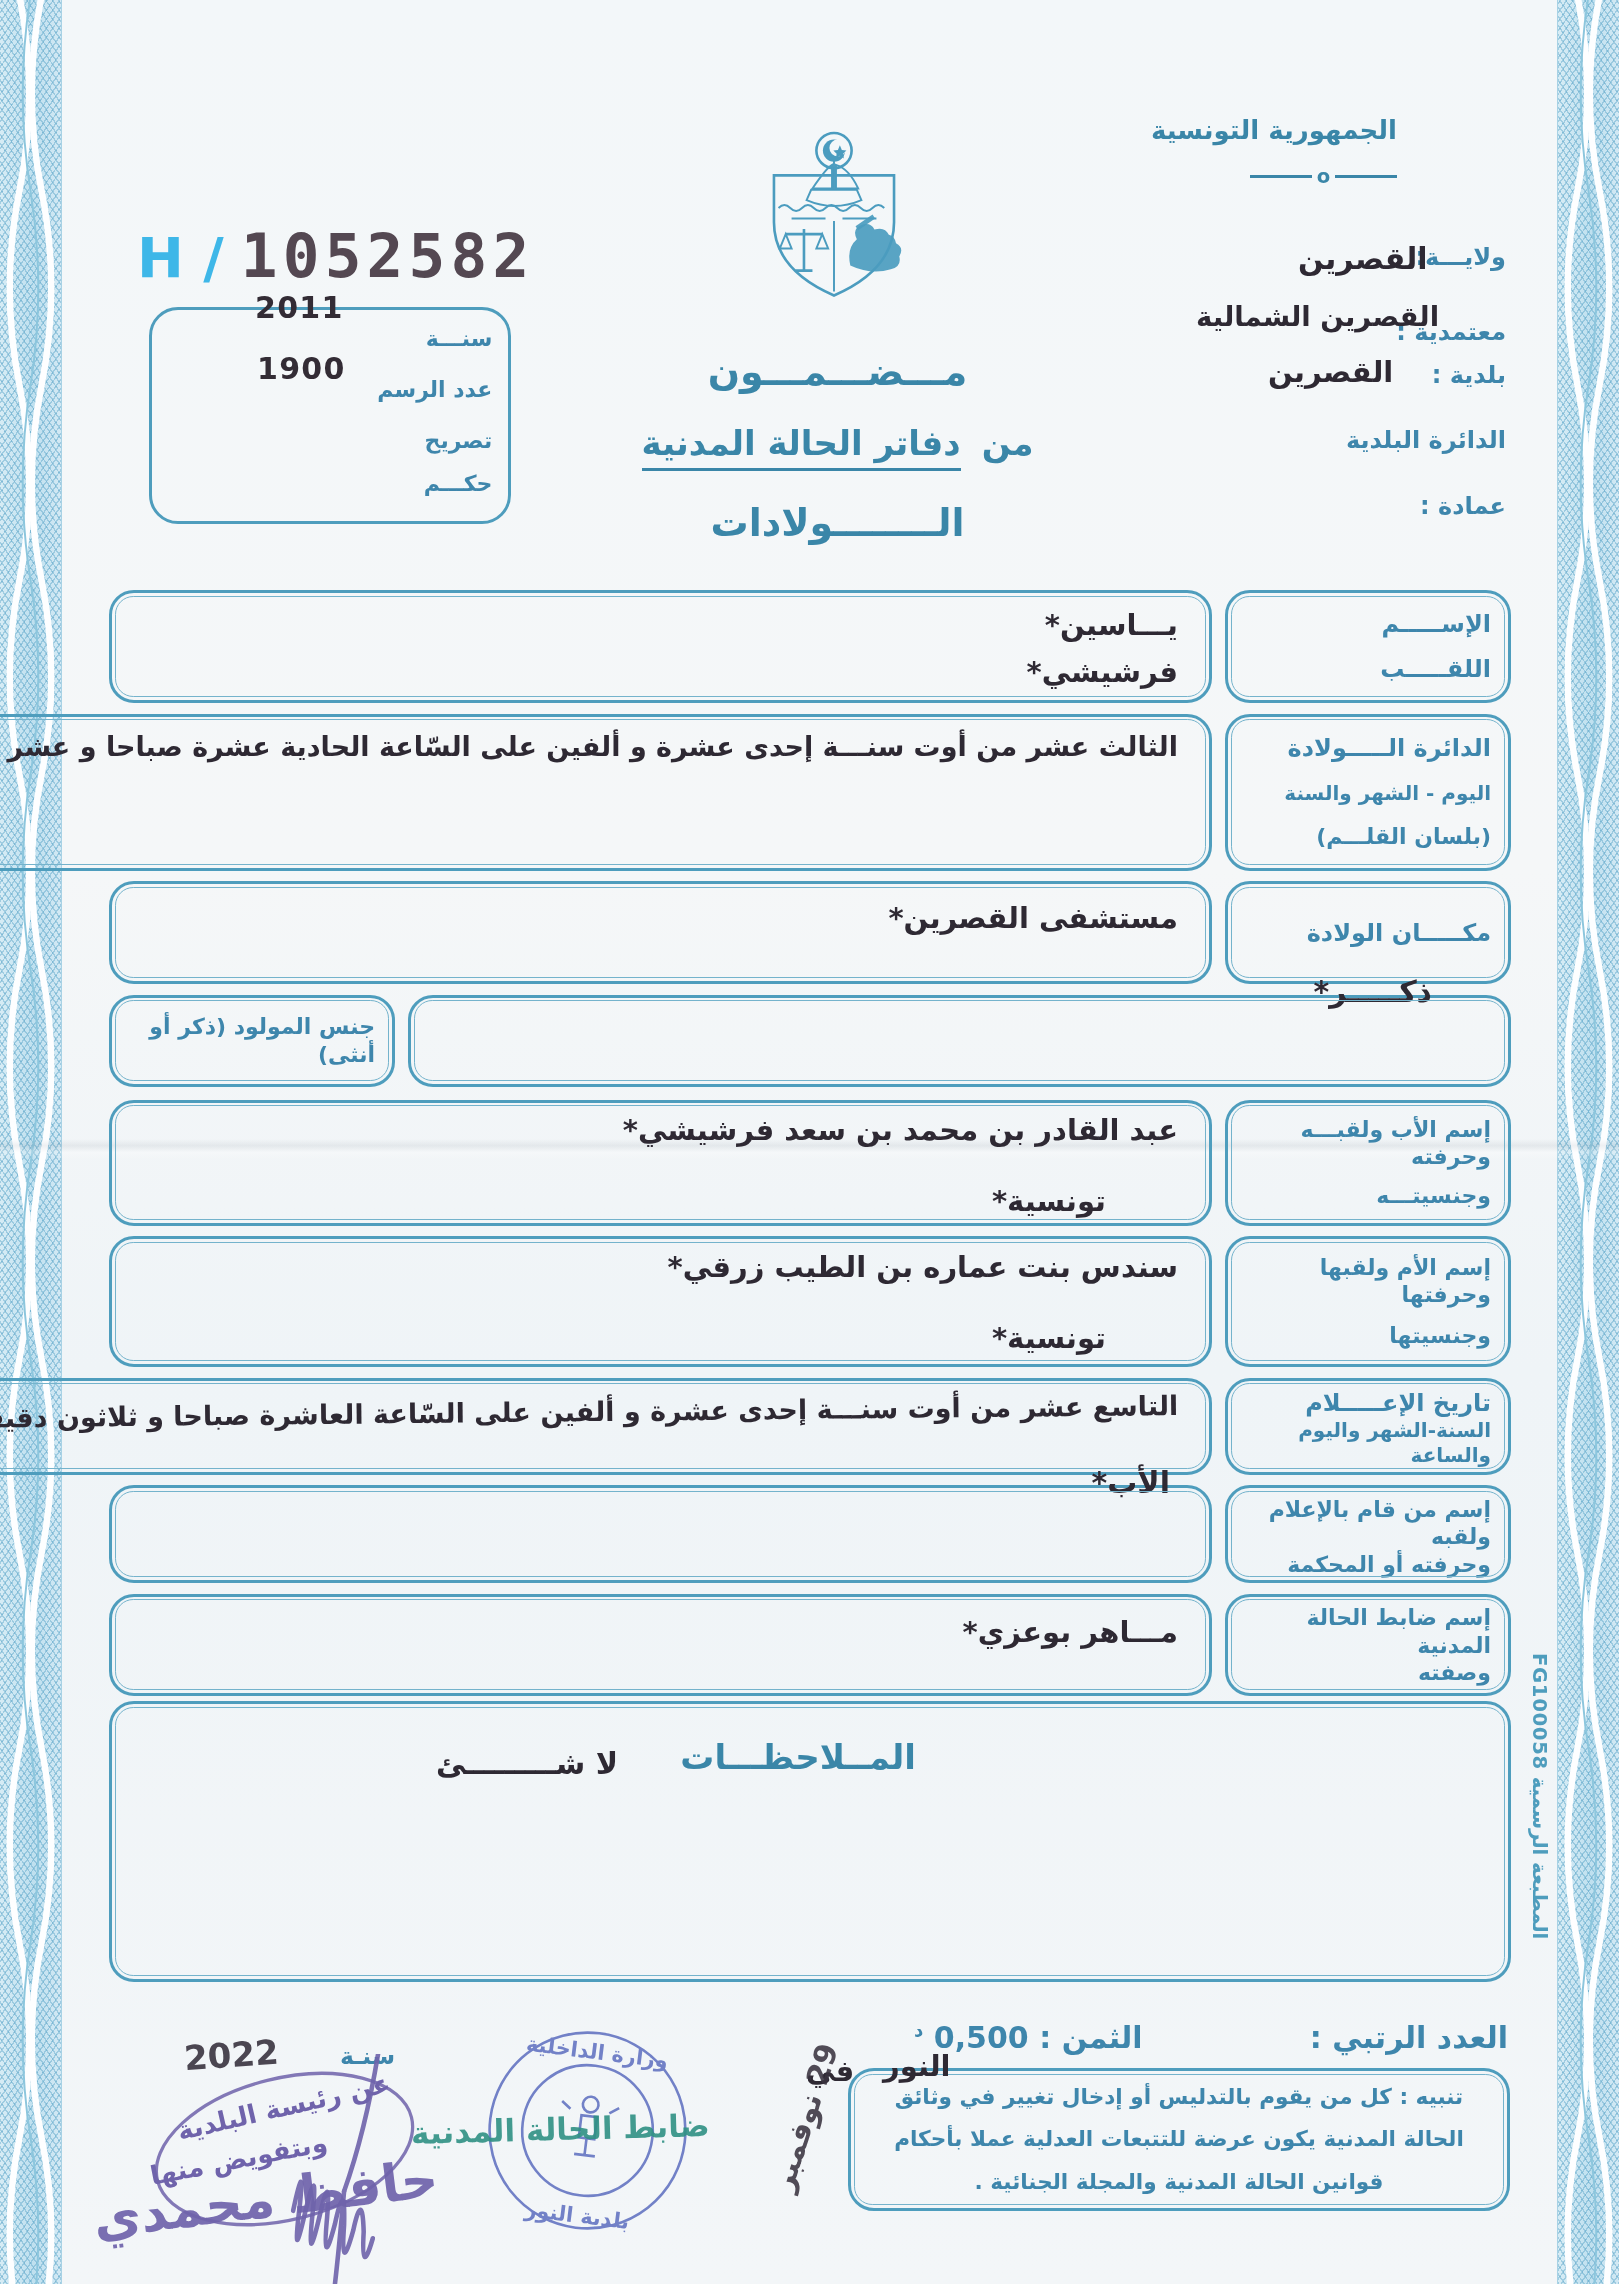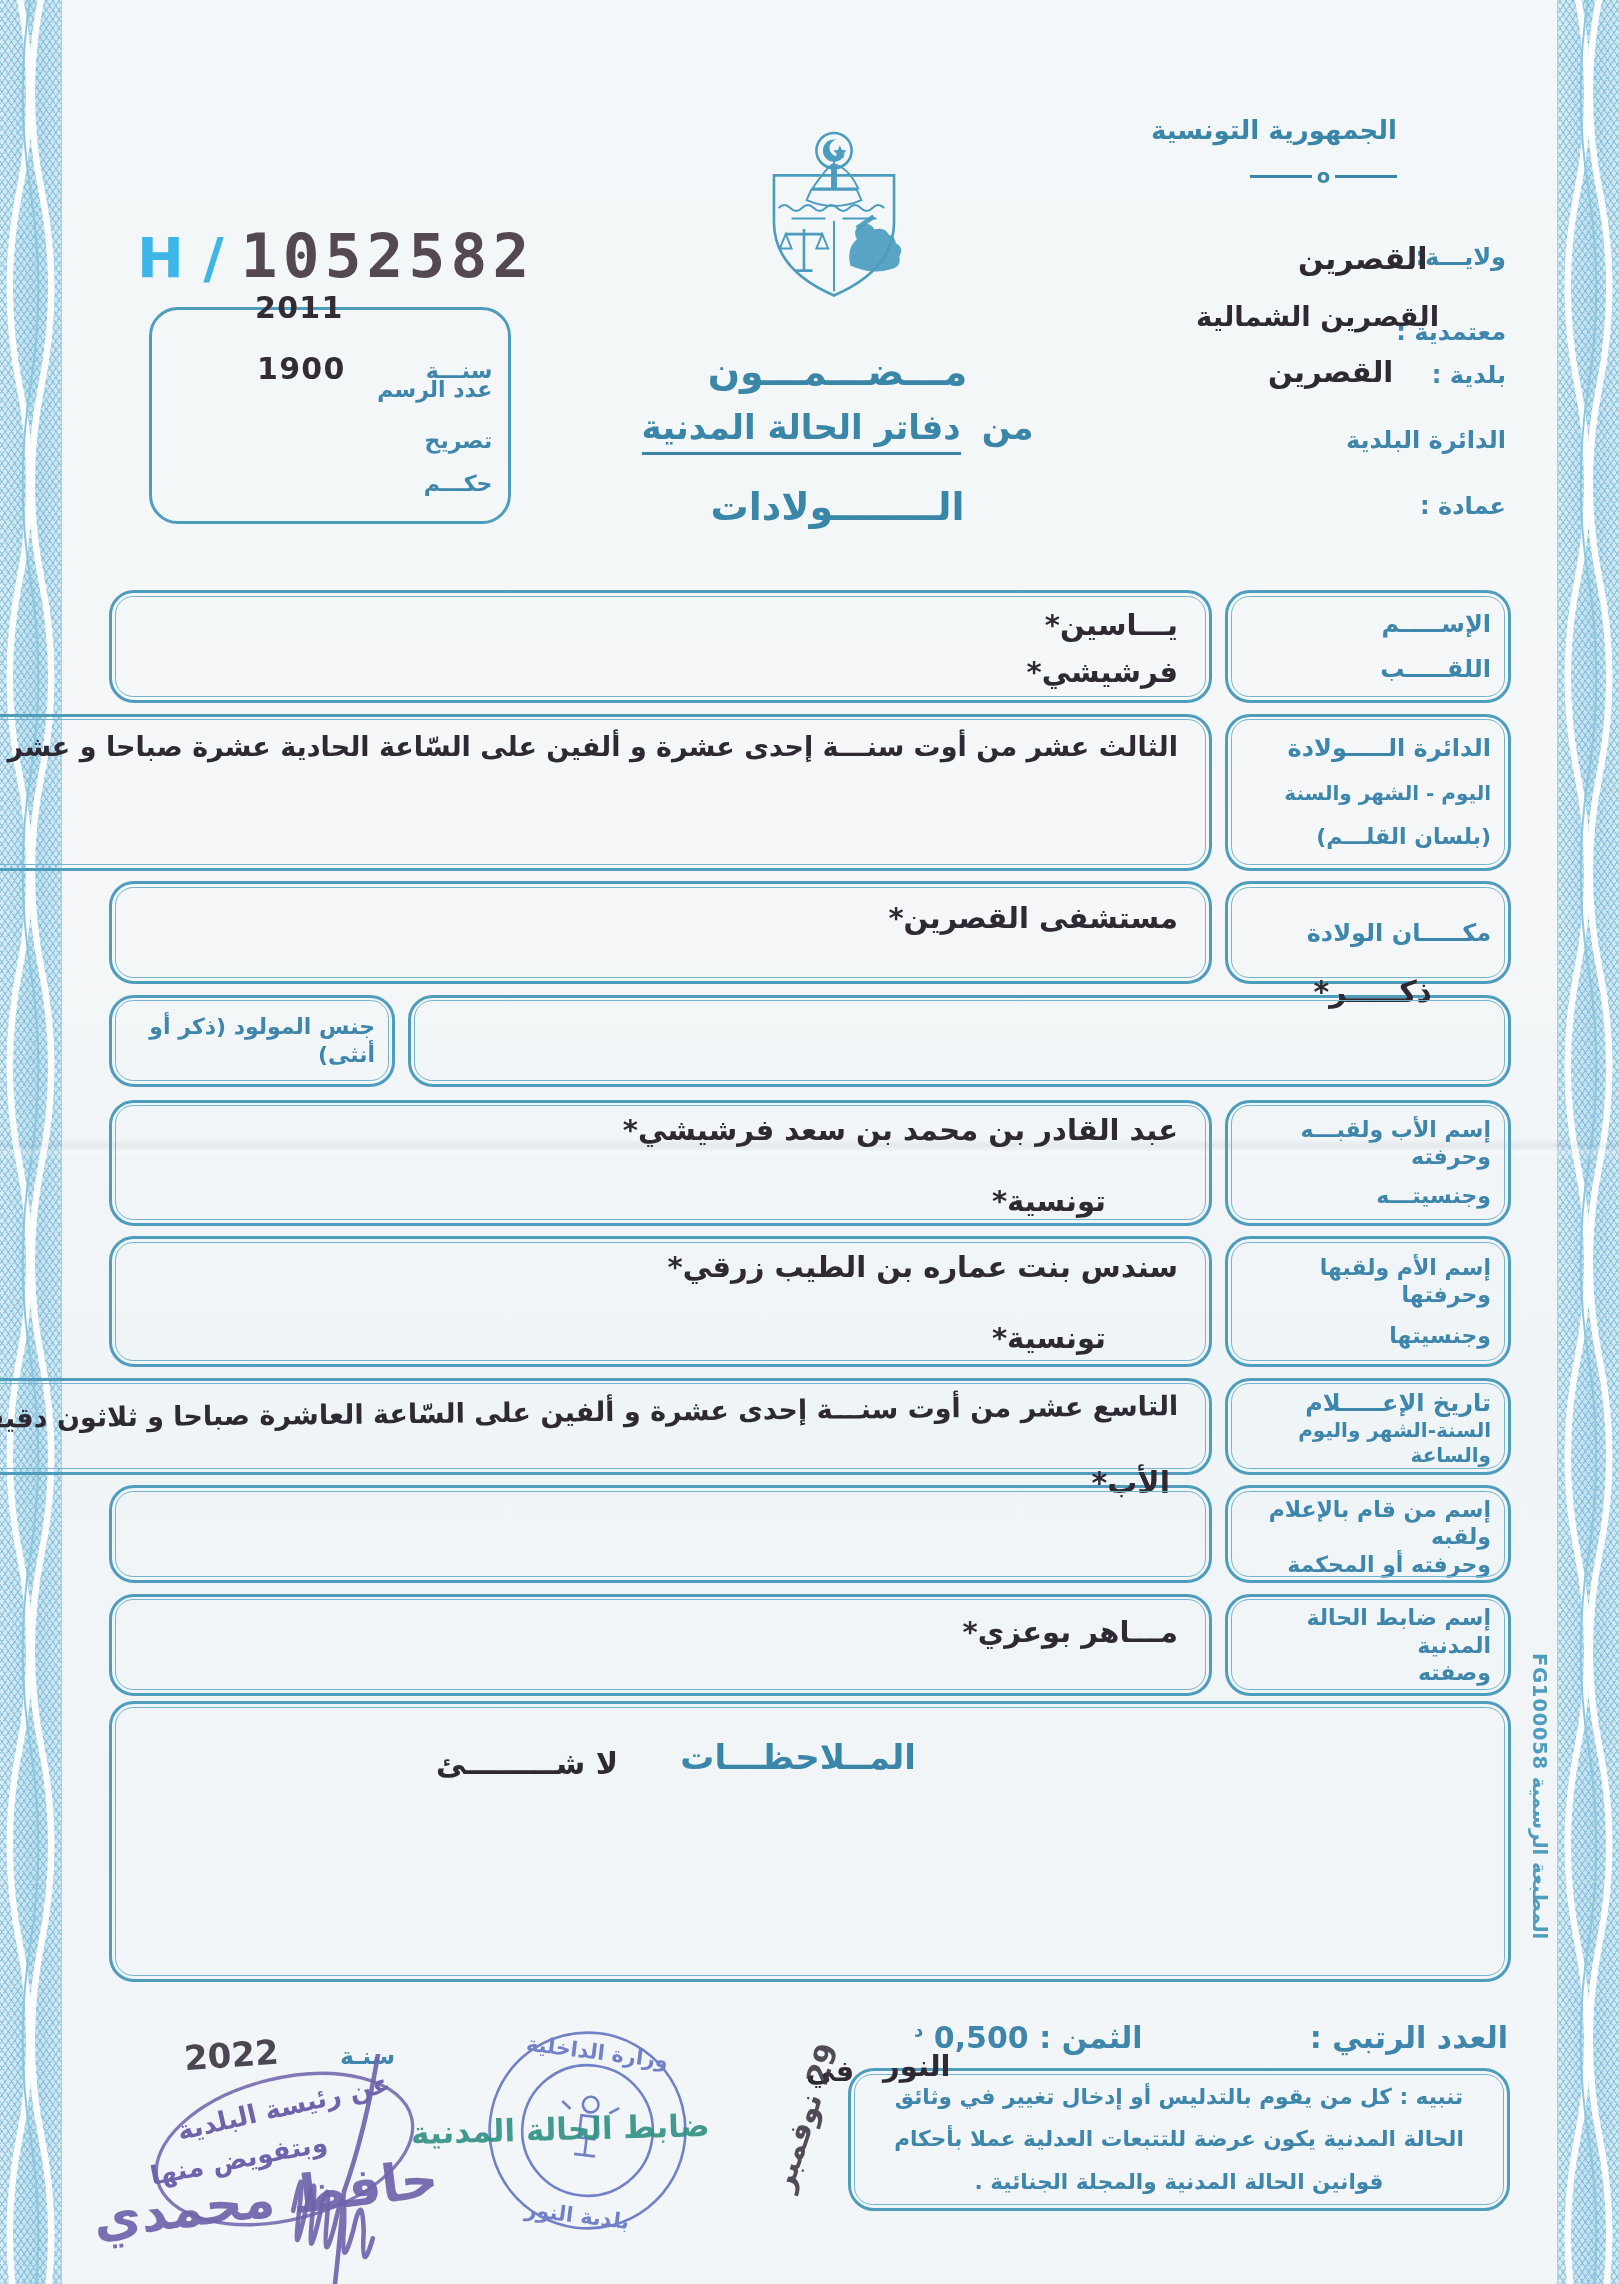--- a/index.html
+++ b/index.html
@@ -32,34 +32,34 @@
   .band svg{position:absolute;top:0;left:0;}
   
   .republic{position:absolute;right:222px;top:115px;font-size:26px;font-weight:600;color:var(--title);}
   .divider{position:absolute;right:222px;top:165px;width:147px;display:flex;align-items:center;justify-content:center;color:var(--title);font-size:19.6px;font-weight:700;gap:5.2px;}
   .divider .dline{display:inline-block;height:2.6px;background:var(--title);flex:1;}
   .serial{position:absolute;left:137px;top:220px;direction:ltr;display:flex;align-items:baseline;gap:17px;}
   .serial .pfx{font-size:56px;font-weight:700;color:var(--cyan);}
   .serial .num{font-family:"DejaVu Sans Mono", monospace;font-size:61px;font-weight:700;color:#473a44;letter-spacing:5.2px;opacity:.92;}
   .stampbox{position:absolute;left:149px;top:307px;width:356px;height:211px;border:3.3px solid var(--teal);border-radius:29px;}
   .stampbox .sb-label{position:absolute;right:15.7px;color:var(--label);font-size:22px;font-weight:600;}
-  .sb-year{top:15.7px;margin-top:32px;} .sb-record{top:67px;} .sb-decl{top:118px;} .sb-judg{top:161px;}
+  .sb-year{top:15.7px;} .sb-record{top:67px;} .sb-decl{top:118px;} .sb-judg{top:161px;}
   .stampbox .sb-value{position:absolute;font-size:30px;font-weight:700;color:#332c35;letter-spacing:1.3px;direction:ltr;}
   .sbv-year{left:103px;top:-19.6px;} .sbv-record{left:105px;top:41px;}
   .f-label{position:absolute;right:113px;color:var(--label);font-size:24px;font-weight:600;white-space:nowrap;}
   .fl-1{top:243px;} .fl-2{top:318px;} .fl-3{top:361px;} .fl-4{top:426px;} .fl-5{top:492px;}
   .f-value{position:absolute;color:var(--ink);font-weight:700;white-space:nowrap;}
   .fv-1{left:1298px;top:241px;font-size:30px;}
   .fv-2{left:1196px;top:300px;font-size:27.5px;}
   .fv-3{left:1268px;top:355px;font-size:29px;}
   
   .arms{position:absolute;left:752px;top:131px;}
   
   .titleblock{position:absolute;left:589px;top:350px;width:497px;text-align:center;color:var(--title);}
-  .t1{font-size:38px;font-weight:700;letter-spacing:2.6px;margin-bottom:13px;}
+  .t1{font-size:38px;font-weight:700;letter-spacing:2.6px;margin-bottom:29px;}
   .t2{font-size:34px;font-weight:700;}
   .t2 .u{border-bottom:3.3px solid var(--title);padding-bottom:5.2px;}
   .t2 .p{margin-left:9.2px;}
   .t3{font-size:38px;font-weight:700;margin-top:38px;}
   
   .tbl{position:absolute;left:109px;top:590px;width:1402px;}
   .trow{display:flex;column-gap:13px;direction:rtl;}
   .cell{position:relative;border:3.9px solid var(--teal);border-radius:25px;box-sizing:border-box;}
   .cell::after{content:"";position:absolute;inset:2.6px;border:1.3px solid var(--teal2);border-radius:18.3px;pointer-events:none;}
   .lblcell{width:286px;flex:none;}

